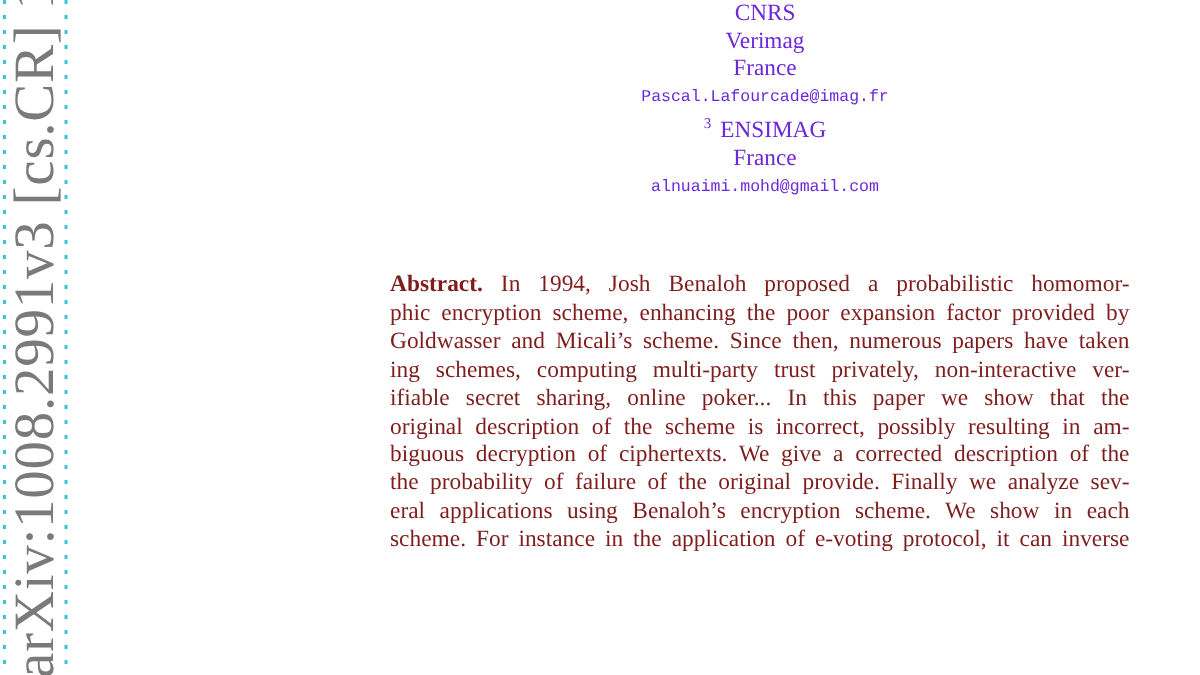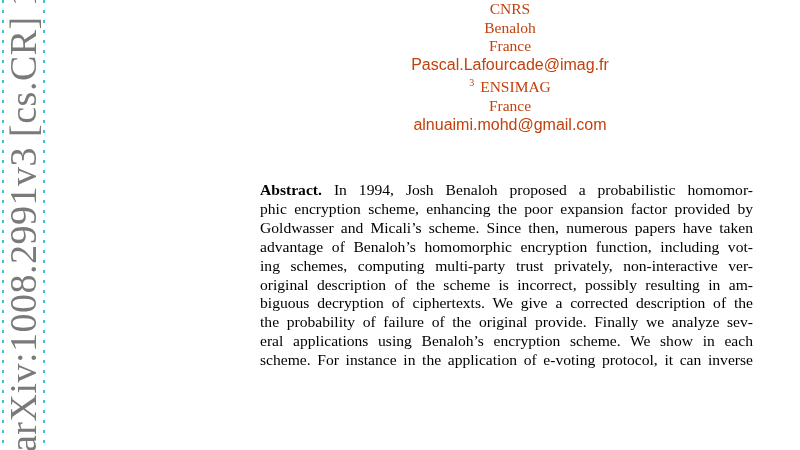--- a/index.html
+++ b/index.html
@@ -48,42 +48,42 @@
     }
     .authors {
       position: absolute;
       left: 360px;
       top: 0;
       width: 300px;
       text-align: center;
       font-family: "Liberation Serif", "DejaVu Serif", serif;
       font-size: 15.5px;
       line-height: 18.6px;
-      color: #c2410c;
+      color: #6d28d9;
     }
     .authors .line { display: block; }
     .authors .mono {
-      font-family: Liberation Sans, sans-serif;
-      font-size: 16px;
+      font-family: Liberation Mono, monospace;
+      font-size: 11px;
     }
     .authors sup {
       font-size: 10px;
       vertical-align: 6px;
       margin-right: 6px;
     }
     .abstract {
       position: absolute;
       left: 260px;
       top: 181px;
       width: 493px;
       font-family: "Liberation Serif", "DejaVu Serif", serif;
       font-size: 15.6px;
       line-height: 18.9px;
       text-align: justify;
-      color: #000000;
+      color: #7f1d1d;
     }
     .abstract .line {
       display: block;
       text-align: justify;
       text-align-last: justify;
       white-space: nowrap;
     }
     .abstract .line.last {
       text-align-last: left;
     }
@@ -95,32 +95,32 @@
 <body>
 
 <div class="margin-stamp">
   <div class="dotline left"></div>
   <div class="dotline right"></div>
   <div class="stamp-text">arXiv:1008.2991v3  [cs.CR]  14 Se</div>
 </div>
 
 <div class="authors">
   <span class="line">CNRS</span>
-  <span class="line">Benaloh</span>
+  <span class="line">Verimag</span>
   <span class="line">France</span>
   <span class="line mono">Pascal.Lafourcade@imag.fr</span>
   <span class="line"><sup>3</sup><span>ENSIMAG</span></span>
   <span class="line">France</span>
   <span class="line mono">alnuaimi.mohd@gmail.com</span>
 </div>
 
 <div class="abstract">
   <span class="line"><span class="heading">Abstract.</span><span> In 1994, Josh Benaloh proposed a probabilistic homomor-</span></span>
   <span class="line">phic encryption scheme, enhancing the poor expansion factor provided by</span>
   <span class="line">Goldwasser and Micali’s scheme. Since then, numerous papers have taken</span>
-  <span class="line">advantage of Benaloh’s homomorphic encryption function, including vot-</span>
   <span class="line">ing schemes, computing multi-party trust privately, non-interactive ver-</span>
+  <span class="line">ifiable secret sharing, online poker... In this paper we show that the</span>
   <span class="line">original description of the scheme is incorrect, possibly resulting in am-</span>
   <span class="line">biguous decryption of ciphertexts. We give a corrected description of the</span>
   <span class="line">the probability of failure of the original provide. Finally we analyze sev-</span>
   <span class="line">eral applications using Benaloh’s encryption scheme. We show in each</span>
   <span class="line">scheme. For instance in the application of e-voting protocol, it can inverse</span>
 </div>
 
 </body></html>

